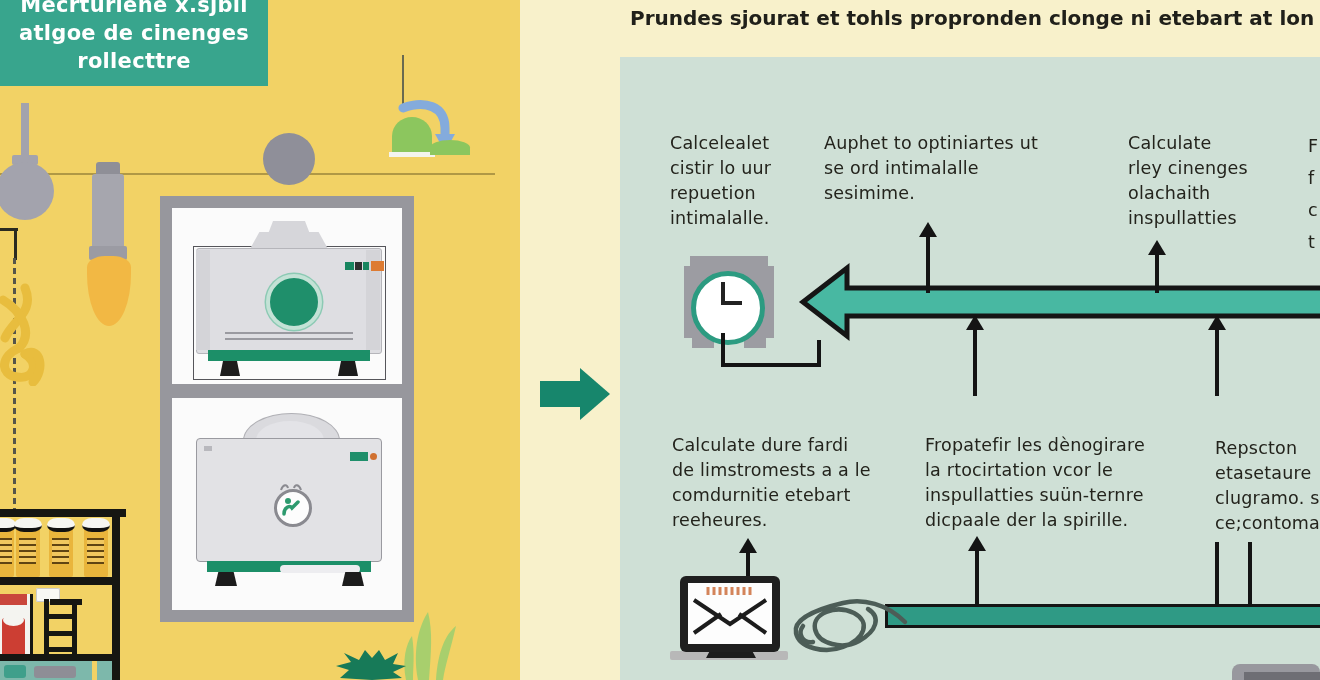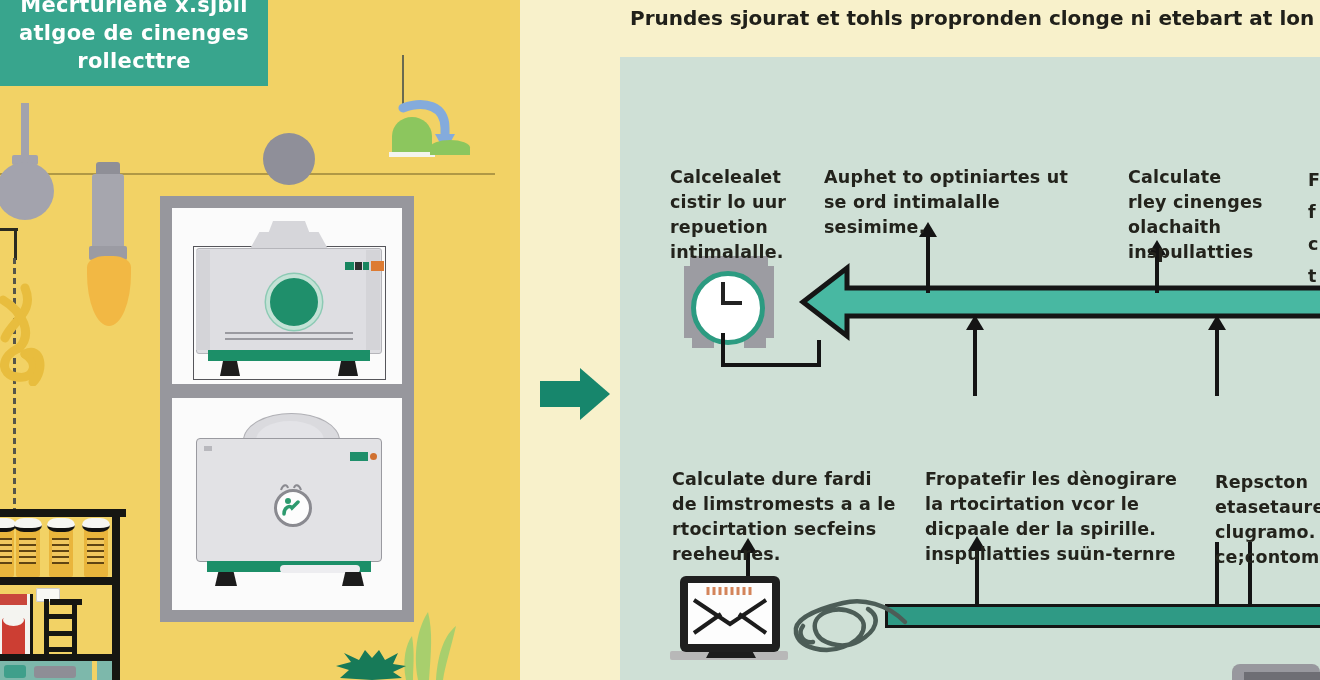--- a/index.html
+++ b/index.html
@@ -13,21 +13,21 @@
   
   .pale{left:520px;top:0;width:800px;height:680px;background:#f8f1cb;}
   .greenpanel{left:620px;top:57px;width:700px;height:623px;background:#cfe0d6;}
   .banner{left:630px;top:3px;width:690px;height:34px;line-height:30px;
     font-size:20px;font-weight:bold;white-space:nowrap;overflow:hidden;color:#20201a;}
   
   .titlecard{left:0;top:0;width:268px;height:86px;background:#38a58d;overflow:hidden;}
   .titlecard .tl{margin-top:-9px;text-align:center;font-size:21px;font-weight:bold;
     color:#fff;line-height:28px;letter-spacing:.3px;}
   
-  .tb{font-size:17.5px;font-weight:bold;line-height:25px;letter-spacing:.2px;color:#23231c;margin-top:34px;}
+  .tb{font-size:17.5px;font-weight:normal;line-height:25px;letter-spacing:.2px;color:#23231c;}
   .tb div{white-space:nowrap;}
   
   .varr{width:18px;}
   .varr .head{position:absolute;left:0;top:0;width:0;height:0;
     border-left:9px solid transparent;border-right:9px solid transparent;
     border-bottom:15px solid #141414;}
   .varr .shaft{position:absolute;left:7px;top:13px;width:4px;background:#141414;}
   .vline{width:4px;background:#141414;}
   
   .frame{left:160px;top:196px;width:254px;height:426px;background:#97979d;}
@@ -280,28 +280,28 @@
   <div class="abs tb" style="left:1308px;top:130px;line-height:32px;">
     <div>F</div>
     <div>f</div>
     <div>c</div>
     <div>t</div>
   </div>
 
   <div class="abs tb" style="left:672px;top:433px;">
     <div>Calculate dure fardi</div>
     <div>de limstromests a a le</div>
-    <div>rtocirtation secfeins</div>
+    <div>comdurnitie etebart</div>
     <div>reeheures.</div>
   </div>
   <div class="abs tb" style="left:925px;top:433px;">
     <div>Fropatefir les dènogirare</div>
     <div>la rtocirtation vcor le</div>
+    <div>inspullatties suün-ternre</div>
     <div>dicpaale der la spirille.</div>
-    <div>inspullatties suün-ternre</div>
   </div>
   <div class="abs tb" style="left:1215px;top:436px;">
     <div>Repscton</div>
     <div>etasetaure</div>
     <div>clugramo. s</div>
     <div>ce;contoma</div>
   </div>
 
 </div>
 

